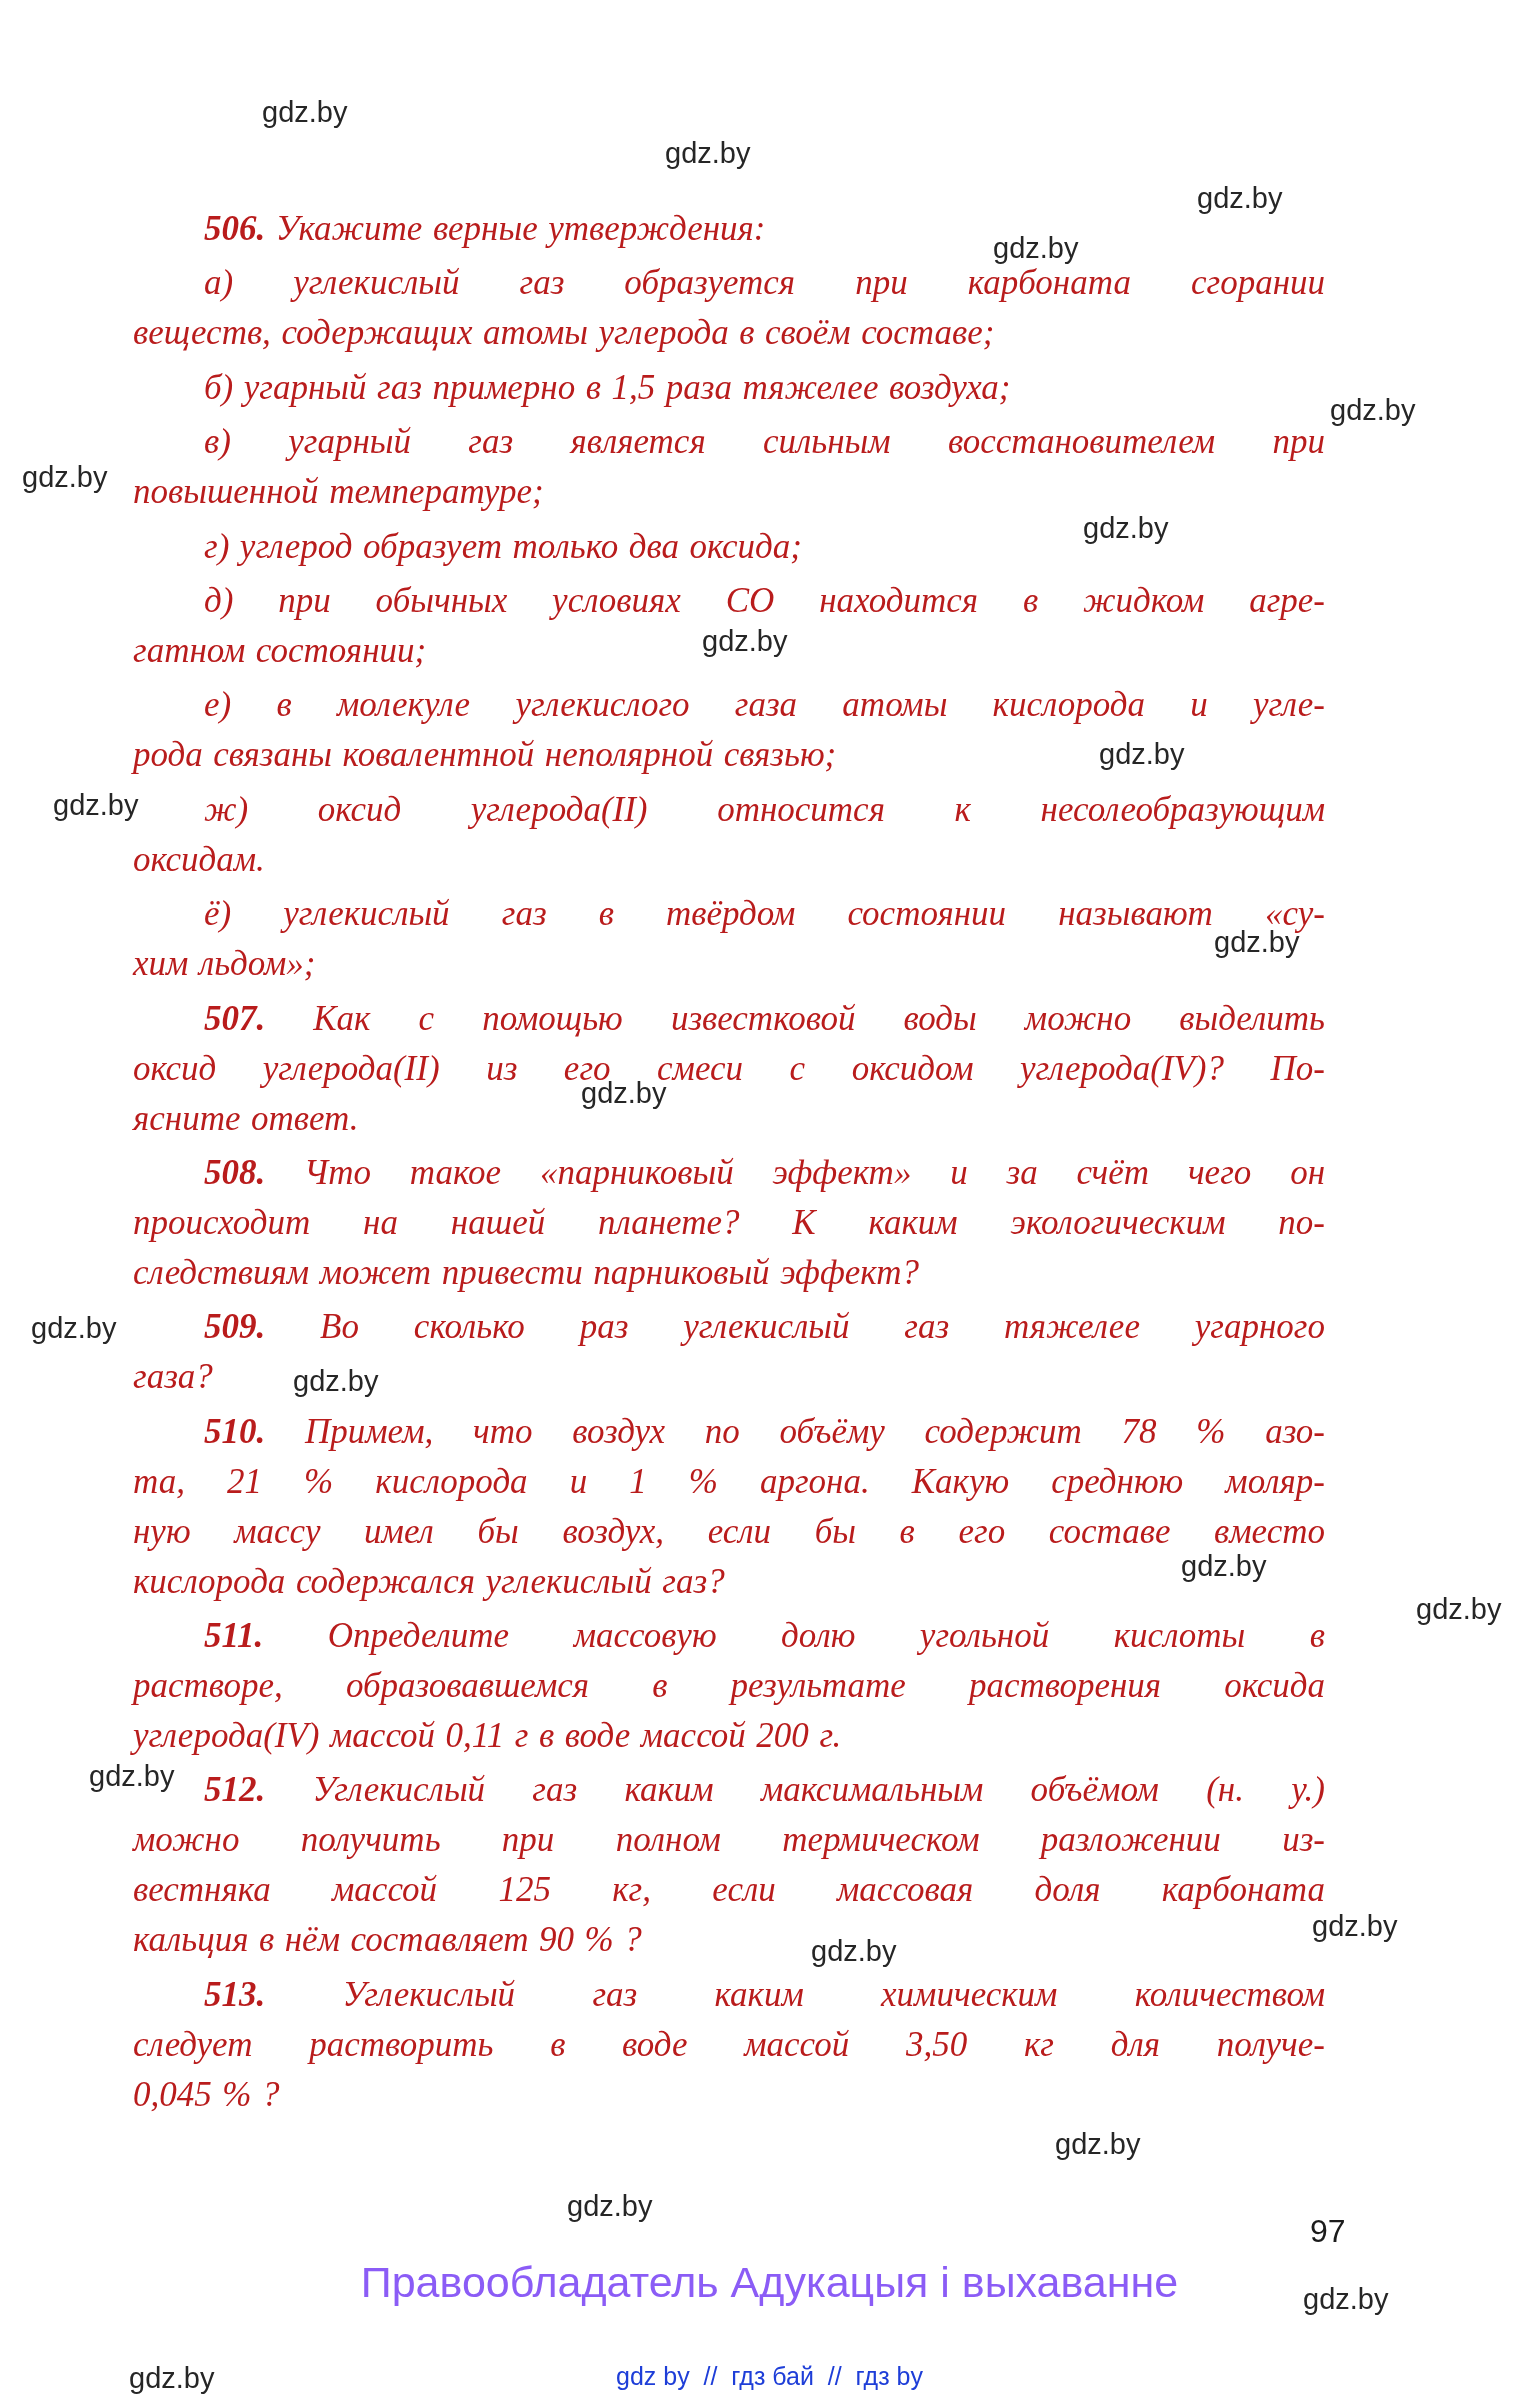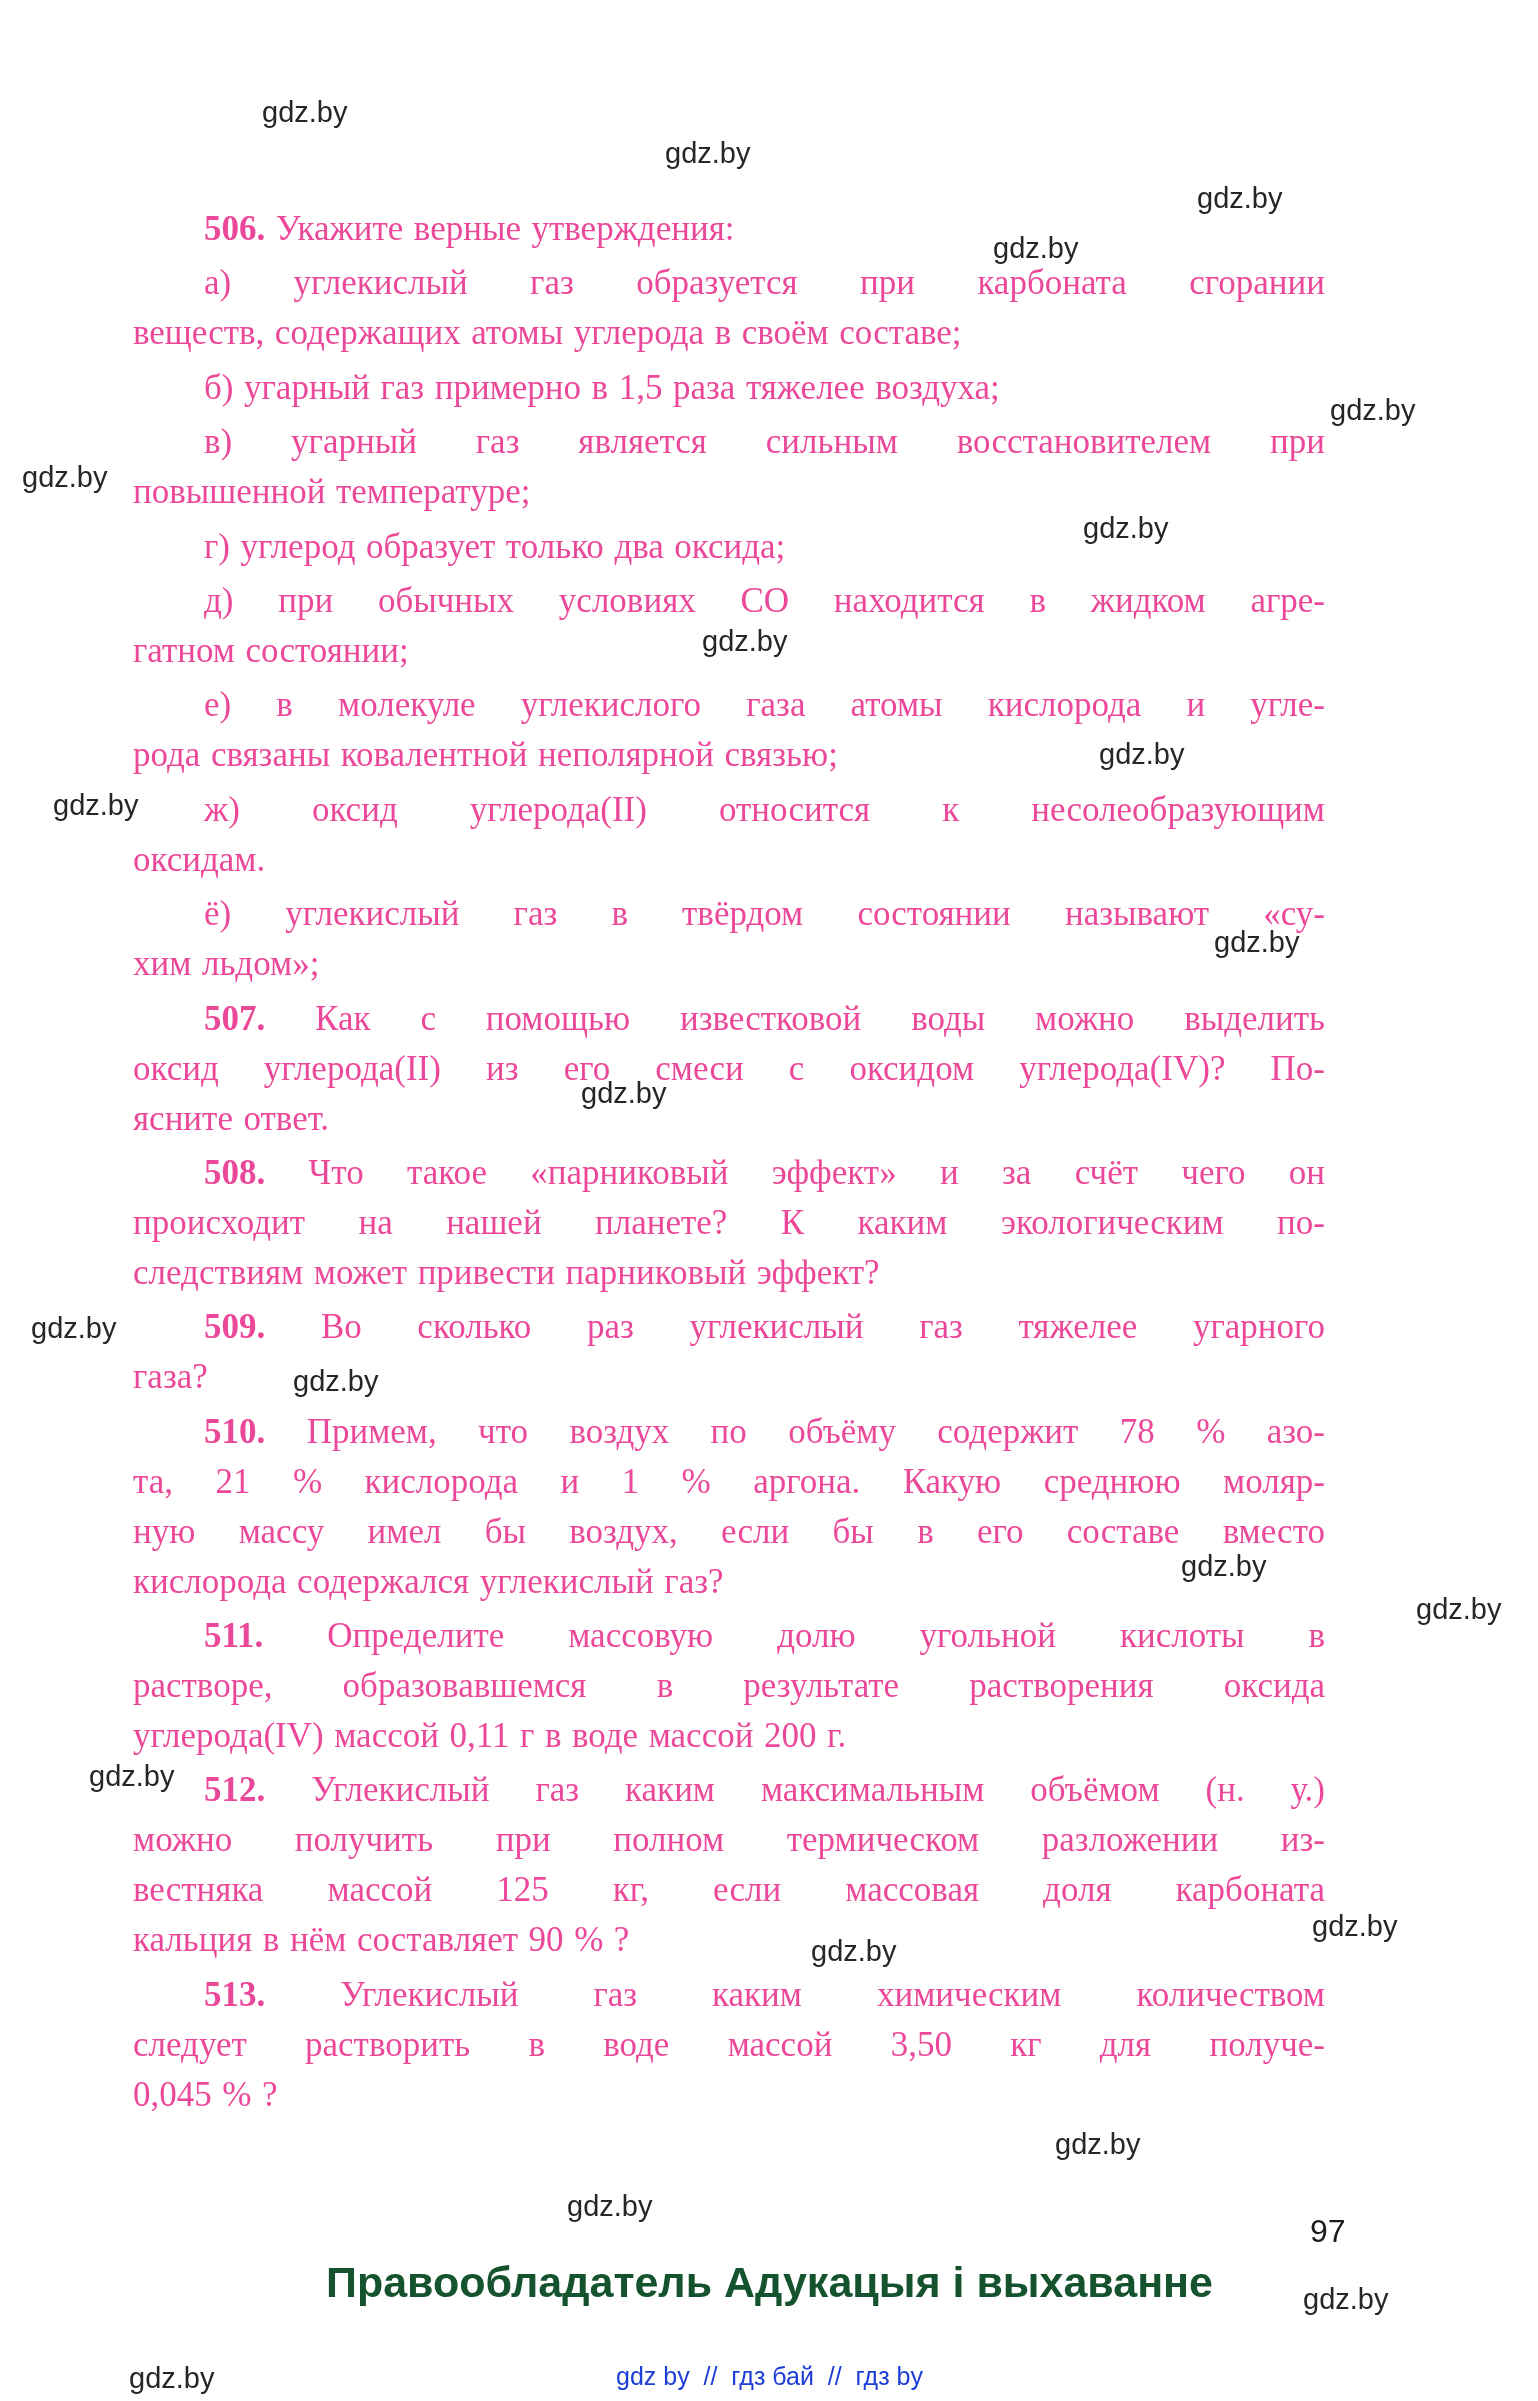--- a/index.html
+++ b/index.html
@@ -16,24 +16,25 @@
     font-family:"Liberation Sans",sans-serif;
     font-size:30px;line-height:34px;
   }
   #text-block{
     position:absolute;left:133px;top:204px;width:1192px;
   }
   .para{margin:0 0 0 0;padding-top:4.4px;}
   .para:first-child{padding-top:0;}
   .line{
     font-size:35px;line-height:50px;
-    color:#ec4899;
+    color:#b91c1c;
     text-align:justify;
     text-align-last:justify;
     word-spacing:1.8px;
+    font-style:italic;
   }
   .line.first{padding-left:71px;}
   .line.last{text-align-last:left;}
   .num{font-weight:bold;}
   .wm{
     position:absolute;
     font-family:"Liberation Sans",sans-serif;
     font-size:29px;line-height:32px;
     color:#262626;
     white-space:nowrap;
@@ -156,18 +157,18 @@
       </div>
       <div class="para">
         <div class="line first"><span class="num">513.</span> Углекислый газ каким химическим количеством</div>
         <div class="line">следует растворить в воде массой 3,50 кг для получе-</div>
         <div class="line last">0,045 % ?</div>
       </div>
     </div>
 
   <div class="page-number">97</div>
 
-  <div class="copyright" style="color: #14532d; font-weight: bold;">Правообладатель Адукацыя і выхаванне</div>
+  <div class="copyright" style="color: #8b5cf6;">Правообладатель Адукацыя і выхаванне</div>
 
   <div class="footer-links" style="color: rgb(30, 62, 216);">gdz by  //  гдз бай  //  гдз by</div>
 
 </div>
 
 
 </body></html>

